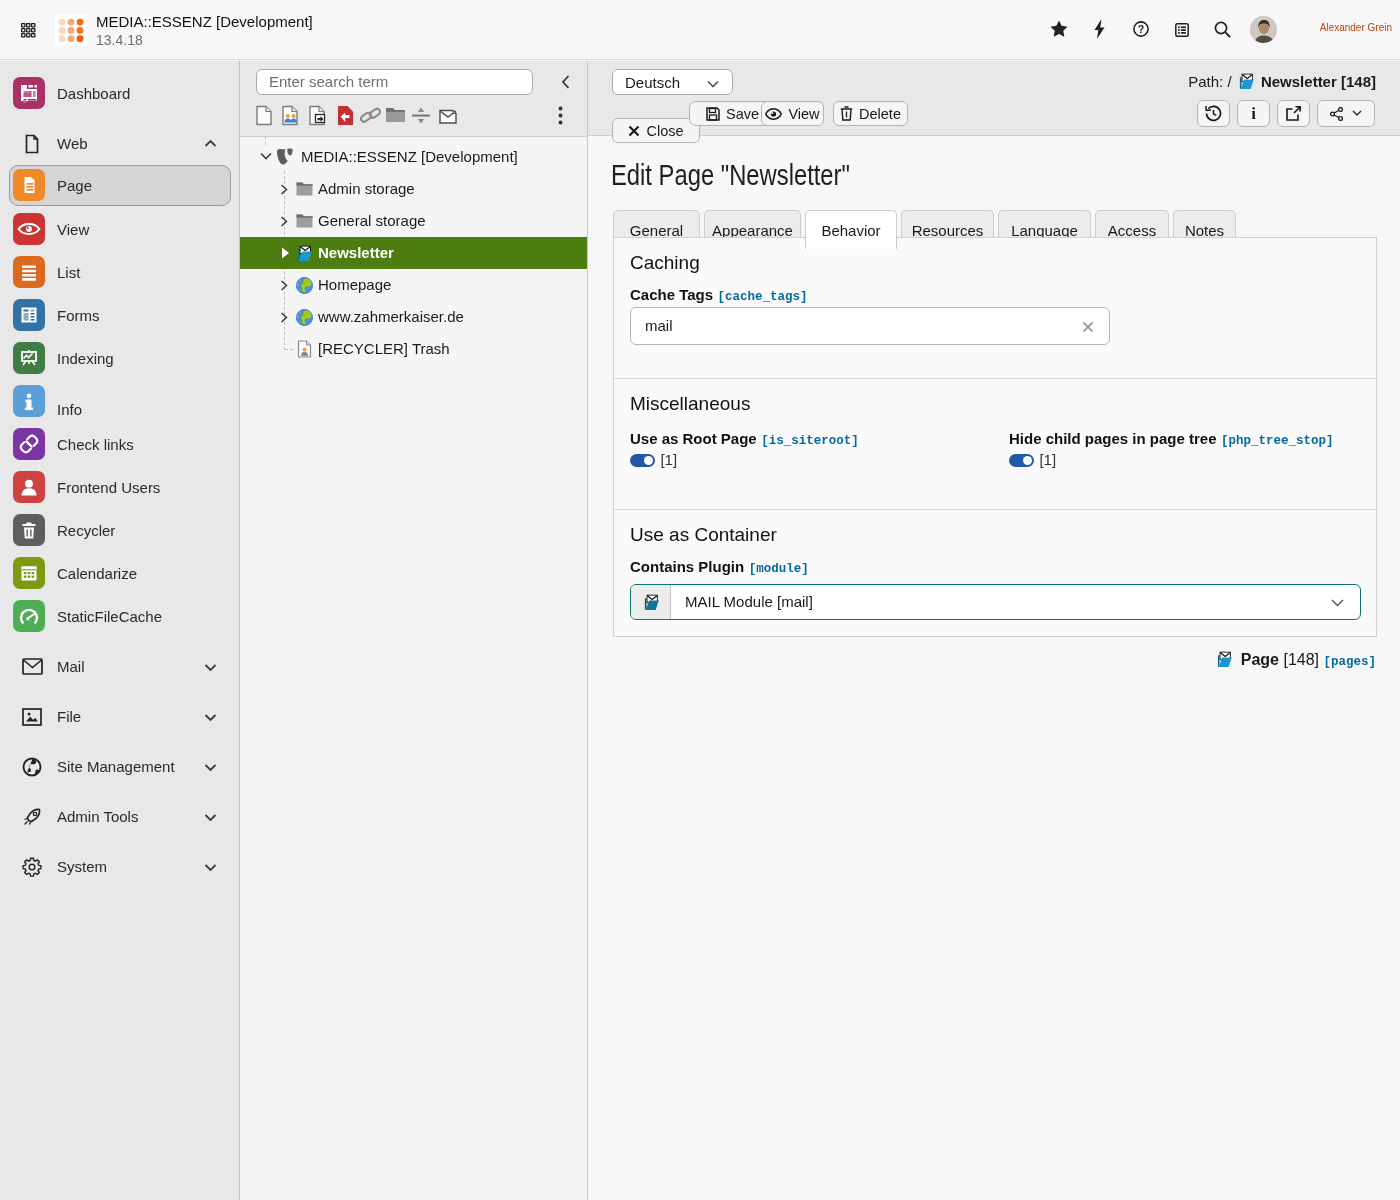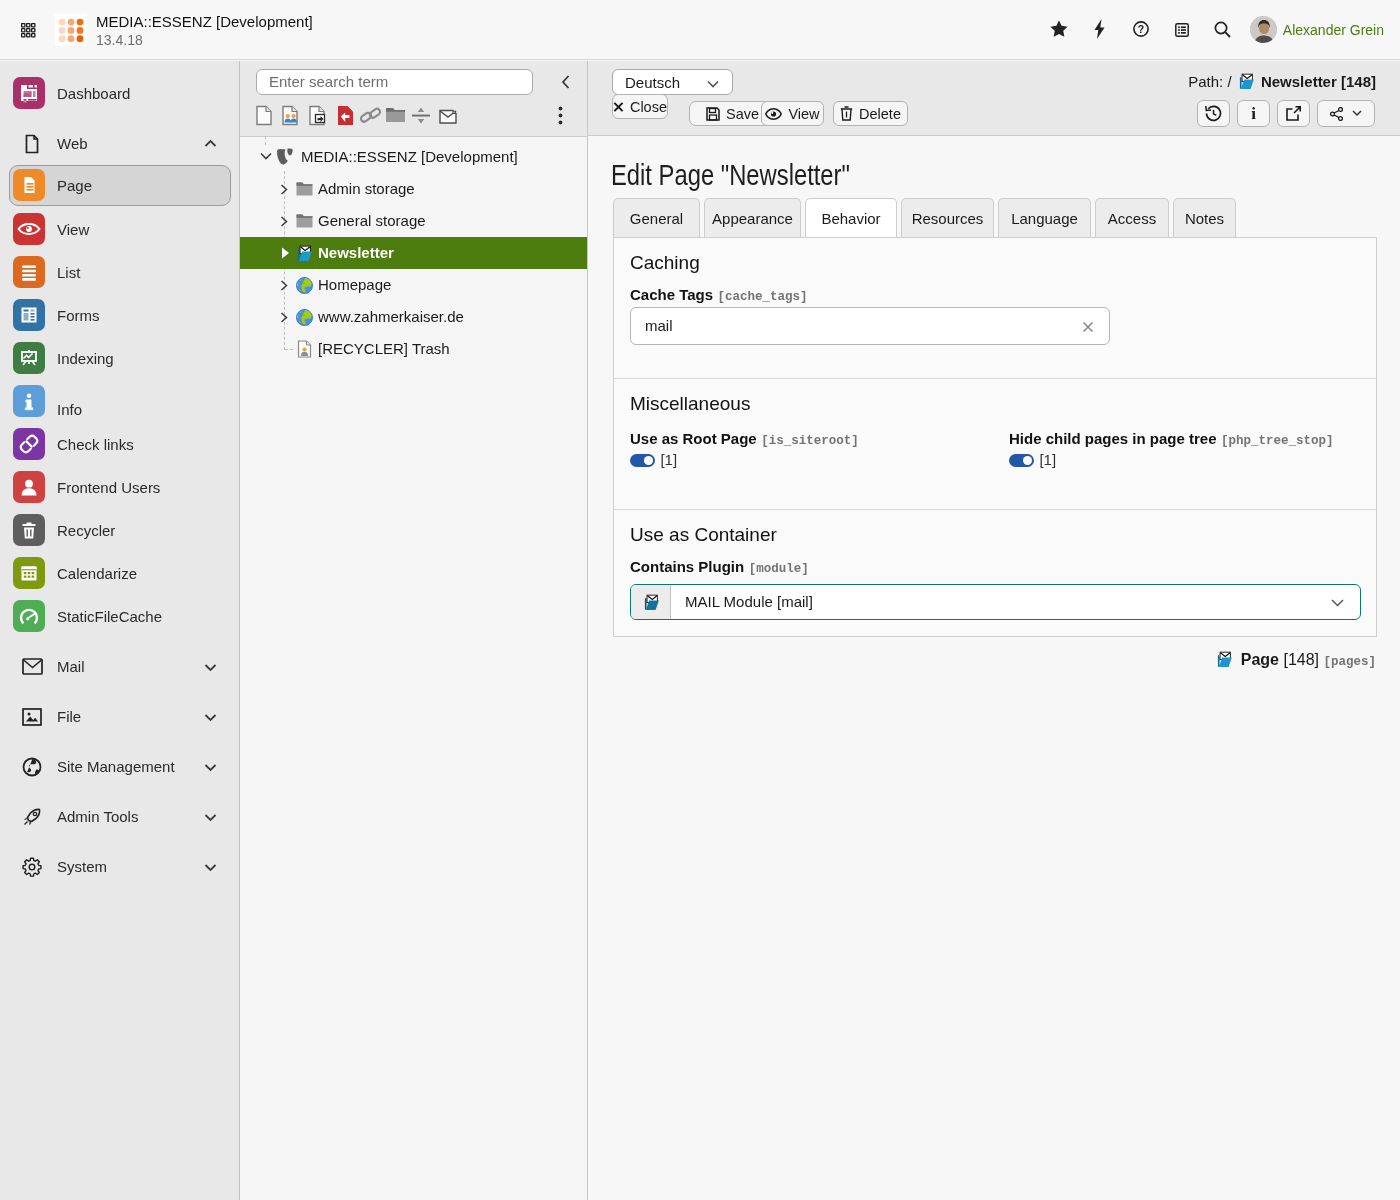--- a/index.html
+++ b/index.html
@@ -4,21 +4,21 @@
 <style>
 * { box-sizing: border-box; margin:0; padding:0; }
 html,body { width:1400px; height:1200px; overflow:hidden; font-family:"Liberation Sans", sans-serif; background:#f5f5f5; color:#1a1a1a; }
 .topbar { position:absolute; top:0; left:0; width:1400px; height:60px; background:#f7f7f7; border-bottom:1px solid #d8d8d8; }
 .grid-btn { position:absolute; left:19px; top:21px; }
 .logo-box { position:absolute; left:55px; top:14px; width:32px; height:32px; background:#fff; }
 .site-title { position:absolute; left:96px; top:13px; font-size:15px; color:#111; }
 .site-ver { position:absolute; left:96px; top:32px; font-size:14px; color:#6e6e6e; }
 .tb-ic { position:absolute; top:19px; }
 .avatar { position:absolute; left:1250px; top:16px; width:27px; height:27px; border-radius:50%; overflow:hidden; background:#cfcbc7; }
-.username { position:absolute; right:16px; top:22px; font-size:14px; color:#4d7c0f; }
+.username { position:absolute; right:8px; top:22px; font-size:10px; color:#c2410c; }
 
 .modulemenu { position:absolute; top:61px; left:0; width:240px; height:1139px; background:#e8e8e8; border-right:1px solid #c2c2c2; }
 .mm-item { position:absolute; left:0; width:232px; height:40px; }
 .mm-icon { position:absolute; left:13px; top:0; width:32px; height:32px; border-radius:7px; }
 .mm-label { position:absolute; left:57px; font-size:15px; color:#2a2a2a; }
 .mm-group-icon { position:absolute; left:22px; }
 .mm-chev { position:absolute; left:204px; }
 .page-sel { position:absolute; left:9px; top:104px; width:222px; height:41px; background:#d5d5d5; border:1px solid #9c9c9c; border-radius:9px; }
 
 .navtree { position:absolute; top:61px; left:240px; width:348px; height:1139px; background:#f5f5f5; border-right:1px solid #c6c6c6; }
@@ -28,27 +28,27 @@
 .t-row { position:absolute; left:0; width:347px; height:32px; }
 .t-row .lbl { position:absolute; top:7px; font-size:15px; }
 
 .content { position:absolute; top:61px; left:588px; width:812px; height:1139px; background:#f7f7f7; }
 .docheader { position:absolute; top:0; left:0; width:812px; height:75px; background:#e8e8e8; border-bottom:1px solid #cccccc; }
 .sel-box { display:inline-flex; align-items:center; background:#fff; border:1px solid #aaa; border-radius:6px; font-size:15px; }
 .btn { display:inline-flex; align-items:center; background:#f5f5f5; border:1px solid #b3b3b3; border-radius:6px; font-size:14.5px; color:#1a1a1a; }
 .module-body { position:absolute; top:76px; left:0; width:812px; }
 h1.pagetitle { position:absolute; left:23px; top:22px; font-size:29px; font-weight:500; color:#1e1e1e; letter-spacing:0; transform:scaleX(0.82); transform-origin:left top; white-space:nowrap; }
 .tabs { position:absolute; left:25px; top:61px; height:39px; display:flex; }
-.tab { height:39px; background:#ececec; border:1px solid #cccccc; border-bottom:none; border-radius:5px 5px 0 0; margin-right:4px; font-size:15px; display:flex; align-items:center; padding:0 21px; position:relative; }
+.tab { height:39px; background:#ececec; border:1px solid #cccccc; border-bottom:none; border-radius:5px 5px 0 0; margin-right:4px; font-size:15px; display:flex; align-items:center; padding:0 21px; position:relative;margin-top:12px; }
 .tab.active { background:#fff; z-index:3; }
 .panel { position:absolute; left:25px; top:100px; width:764px; background:#fafafa; border:1px solid #cfcfcf; }
 .sec { position:relative; padding:14px 16px; }
 .sec h2 { font-size:19px; font-weight:400; color:#111; }
 .flabel { font-size:15px; font-weight:bold; color:#111; }
-.code { font-family:"Liberation Mono", monospace; font-size:12.5px; font-weight:bold; color:#737373; }
+.code { font-family:"Liberation Mono", monospace; font-size:12.5px; font-weight:bold; color:#0369a1; }
 .toggle { display:inline-block; width:25px; height:13px; border-radius:7px; background:#2457a7; position:relative; vertical-align:middle; }
 .toggle::after { content:""; position:absolute; right:2px; top:2px; width:9px; height:9px; background:#fff; border-radius:50%; }
 .footer-sig { position:absolute; right:24px; font-size:16px; }
 </style>
 </head>
 <body>
 
 <div class="topbar">
   <svg class="grid-btn" style="left:21px;top:23px" width="15" height="15" viewBox="0 0 15 15">
       <g fill="none" stroke="#1a1a1a" stroke-width="1.25">
@@ -504,21 +504,21 @@
           <path d="M1 1.5l5 5 5-5" fill="none" stroke="#555" stroke-width="1.6"></path>
         </svg>
     </div>
     <div style="position:absolute;right:24px;top:12px;font-size:15px;">Path: / <svg style="vertical-align:-3px;margin:0 2px" width="17" height="17" viewBox="0 0 17 17">
           <path d="M1.9 4.2h1.6v11.5H1.9z" fill="#0d6d9a"></path>
           <path d="M3.6 0.7h11.2v8.4H3.6z" fill="#111"></path>
           <path d="M4.5 1.6h9.4v6.6H4.5z" fill="#fff"></path>
           <path d="M4.4 1.7l4.8 3.7 4.8-3.7" fill="none" stroke="#111" stroke-width="1.2"></path>
           <path d="M2.9 15.9h9.7l3.2-9.5H6.1z" fill="#1e95d1"></path>
         </svg> <b>Newsletter [148]</b></div>
-    <div class="btn" style="position:absolute;left:24px;top:33px;width:56px;height:25px;justify-content:center;gap:6px;">
+    <div class="btn" style="position:absolute;left:24px;top:57px;width:88px;height:25px;justify-content:center;gap:6px;">
       <svg width="12" height="12" viewBox="0 0 12 12">
           <path d="M1.5 1.5l9 9M10.5 1.5l-9 9" stroke="#1a1a1a" stroke-width="2.2"></path>
         </svg>Close</div>
     <div class="btn" style="position:absolute;left:101px;top:40px;width:87px;height:25px;justify-content:center;gap:6px;border-radius:7px;">
       <svg width="14" height="14" viewBox="0 0 14 14">
           <path d="M1 1h10l2 2v10H1z" fill="none" stroke="#1a1a1a" stroke-width="1.5"></path>
           <rect x="3.5" y="1.5" width="6" height="4" fill="none" stroke="#1a1a1a" stroke-width="1.3"></rect>
           <rect x="3.5" y="8" width="7" height="5" fill="none" stroke="#1a1a1a" stroke-width="1.3"></rect>
         </svg>Save</div>
     <div class="btn" style="position:absolute;left:173px;top:40px;width:63px;height:25px;justify-content:center;gap:6px;">

